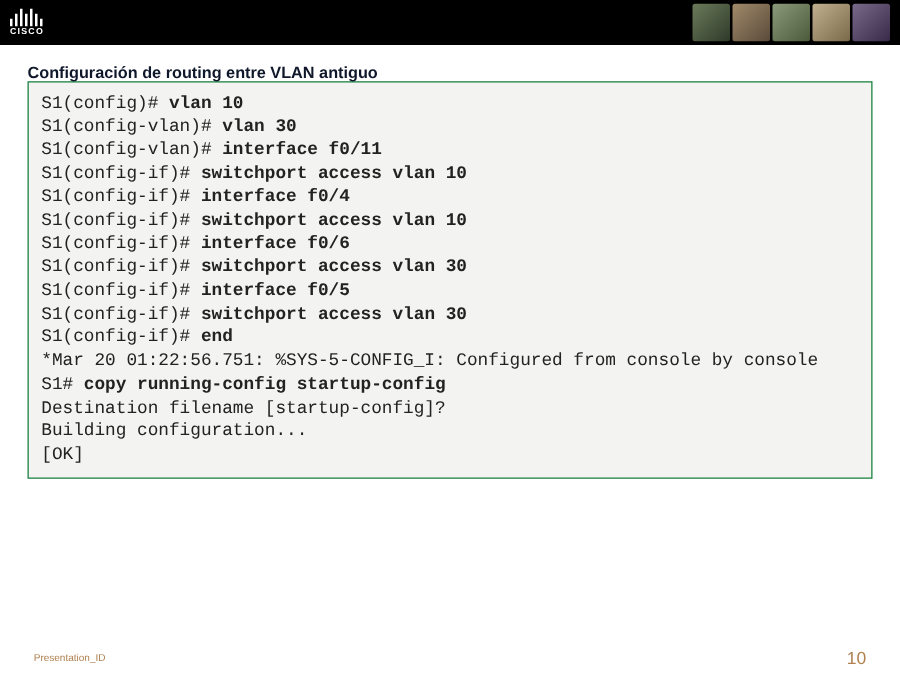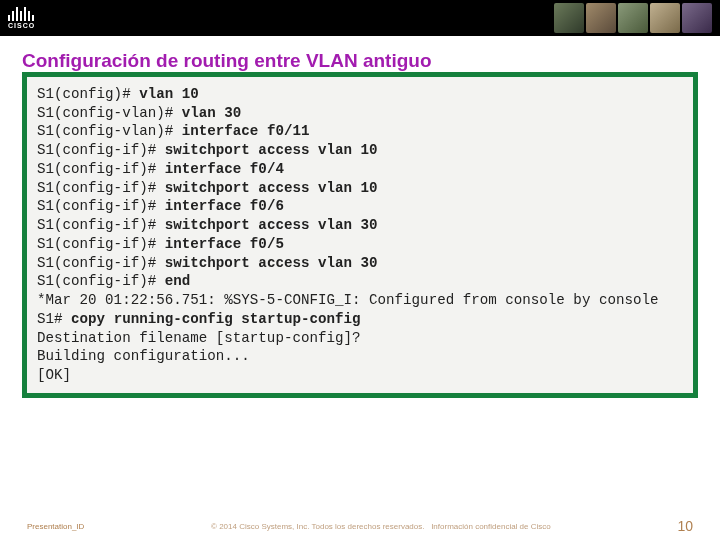--- a/index.html
+++ b/index.html
@@ -9,23 +9,23 @@
 .logo-bars span{width:2px;background:#fff;display:inline-block}
 .b1{height:6px}.b2{height:10px}.b3{height:14px}.b4{height:10px}
 .logo-text{color:#fff;font-size:7px;letter-spacing:1px;font-weight:bold}
 .photostrip{display:flex;gap:2px}
 .photostrip .ph{width:30px;height:30px;background:linear-gradient(135deg,#6b7a5a,#2f3a2a);border-radius:2px}
 .photostrip .ph:nth-child(2){background:linear-gradient(135deg,#a08a6a,#5a4a3a)}
 .photostrip .ph:nth-child(3){background:linear-gradient(135deg,#8a9a7a,#4a5a3a)}
 .photostrip .ph:nth-child(4){background:linear-gradient(135deg,#c0b090,#7a6a4a)}
 .photostrip .ph:nth-child(5){background:linear-gradient(135deg,#7a6a8a,#3a2a4a)}
 .content{padding:12px 22px 0 22px}
-.subtitle{color:#a21caf;font-size:19px;font-weight:bold;margin:2px 0 0 0}
+.subtitle{color:#0f172a;font-size:13px;font-weight:bold;margin:2px 0 0 0}
 .title{color:#4a4a4a;font-size:30px;font-weight:bold;margin:0 0 18px 0}
-.terminal{border:5px solid #15803d;background:#f3f3f1;padding:8px 10px;font-family:"Courier New",Courier,monospace;font-size:14.2px;line-height:1.32;white-space:pre-wrap;color:#222}
+.terminal{border:1px solid #15803d;background:#f3f3f1;padding:8px 10px;font-family:"Courier New",Courier,monospace;font-size:14.2px;line-height:1.32;white-space:pre-wrap;color:#222}
 .footer{position:absolute;bottom:6px;left:0;right:0;display:flex;justify-content:space-between;align-items:center;padding:0 27px;font-size:8px;color:#b08050}
 .footer .mid{color:#c0a080}
 .footer .num{color:#b08050;font-size:14px}
 </style>
 </head>
 <body>
 
 <div class="topbar">
   <div class="logo">
     <div class="logo-bars">
@@ -48,15 +48,14 @@
   </div>
 </div>
 
 <div class="content">
   <div class="subtitle">Configuración de routing entre VLAN antiguo</div>
   <div class="terminal" id="terminal"><div><span>S1(config)# </span><b>vlan 10</b></div><div><span>S1(config-vlan)# </span><b>vlan 30</b></div><div><span>S1(config-vlan)# </span><b>interface f0/11</b></div><div><span>S1(config-if)# </span><b>switchport access vlan 10</b></div><div><span>S1(config-if)# </span><b>interface f0/4</b></div><div><span>S1(config-if)# </span><b>switchport access vlan 10</b></div><div><span>S1(config-if)# </span><b>interface f0/6</b></div><div><span>S1(config-if)# </span><b>switchport access vlan 30</b></div><div><span>S1(config-if)# </span><b>interface f0/5</b></div><div><span>S1(config-if)# </span><b>switchport access vlan 30</b></div><div><span>S1(config-if)# </span><b>end</b></div><div>*Mar 20 01:22:56.751: %SYS-5-CONFIG_I: Configured from console by console</div><div><span>S1# </span><b>copy running-config startup-config</b></div><div>Destination filename [startup-config]?</div><div>Building configuration...</div><div>[OK]</div></div>
 </div>
 
 <div class="footer">
   <span>Presentation_ID</span>
-  <span class="mid"><span>© 2014 Cisco Systems, Inc. Todos los derechos reservados.</span>&nbsp;&nbsp;&nbsp;<span>Información confidencial de Cisco</span></span>
   <span class="num">10</span>
 </div>
 
 </body></html>

